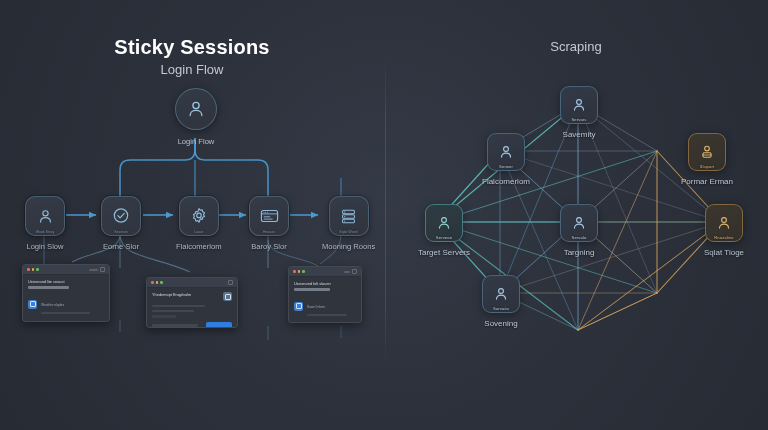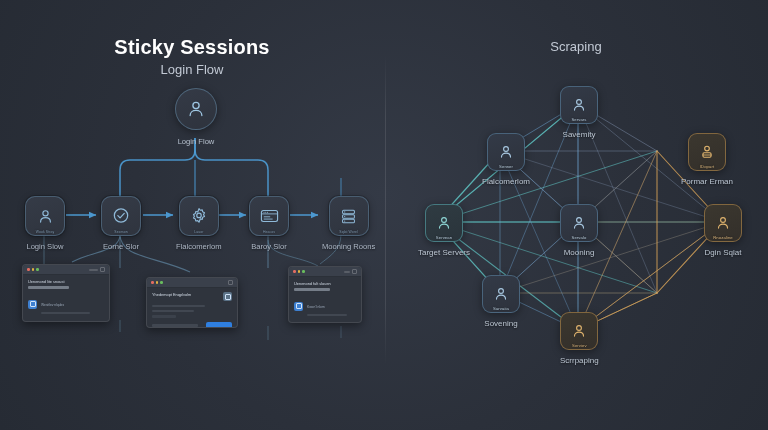--- a/index.html
+++ b/index.html
@@ -402,50 +402,40 @@
   </div>
 
   <div class="mnode" style="left:560px;top:204px;">
     <div class="mchip blue">
       <svg width="18" height="18" viewBox="0 0 24 24" fill="none" stroke="#a9c9e2" stroke-width="1.5" stroke-linecap="round">
           <circle cx="12" cy="8" r="3.2"></circle>
           <path d="M6 18.8c0-3.4 2.7-5.3 6-5.3s6 1.9 6 5.3"></path>
         </svg>
       <span class="inner-cap">Servalo</span>
     </div>
-    <div class="mlabel">Mooning</div>
+    <div class="mlabel">Targning</div>
   </div>
 
   <div class="mnode" style="left:704px;top:204px;">
     <div class="mchip orange">
       <svg width="18" height="18" viewBox="0 0 24 24" fill="none" stroke="#e0b46e" stroke-width="1.5" stroke-linecap="round">
           <circle cx="12" cy="8" r="3.2"></circle>
           <path d="M6 18.8c0-3.4 2.7-5.3 6-5.3s6 1.9 6 5.3"></path>
         </svg>
       <span class="inner-cap">Rnozaline</span>
     </div>
-    <div class="mlabel">Dgin Sqlat</div>
+    <div class="mlabel">Sqlat Tioge</div>
   </div>
 
   <div class="mnode" style="left:482px;top:275px;">
     <div class="mchip blue">
       <svg width="18" height="18" viewBox="0 0 24 24" fill="none" stroke="#a9c9e2" stroke-width="1.5" stroke-linecap="round">
           <circle cx="12" cy="8" r="3.2"></circle>
           <path d="M6 18.8c0-3.4 2.7-5.3 6-5.3s6 1.9 6 5.3"></path>
         </svg>
       <span class="inner-cap">Sarvaiia</span>
     </div>
     <div class="mlabel">Sovening</div>
   </div>
 
 
-  <div class="mnode" style="left:560px;top:312px;">
-    <div class="mchip orange">
-      <svg width="18" height="18" viewBox="0 0 24 24" fill="none" stroke="#e0b46e" stroke-width="1.5" stroke-linecap="round">
-          <circle cx="12" cy="8" r="3.2"></circle>
-          <path d="M6 18.8c0-3.4 2.7-5.3 6-5.3s6 1.9 6 5.3"></path>
-        </svg>
-      <span class="inner-cap">Serviev</span>
-    </div>
-    <div class="mlabel">Scrrpaping</div>
-  </div>
 
 </div>
 
 </body></html>

